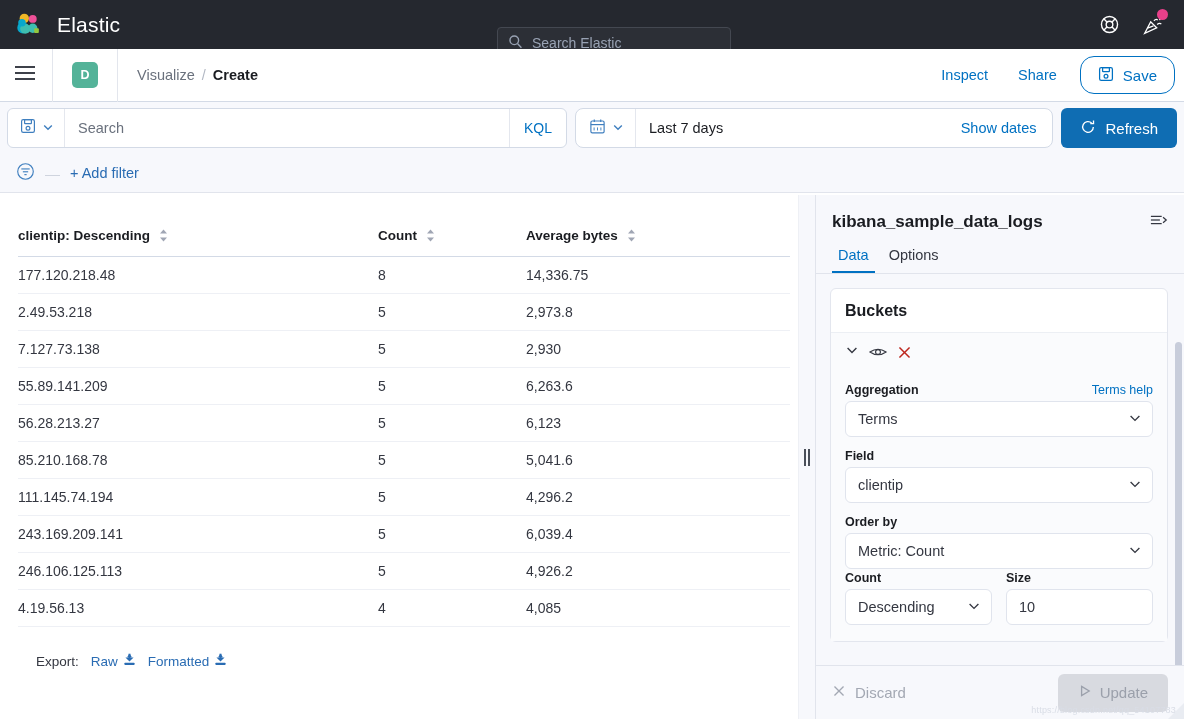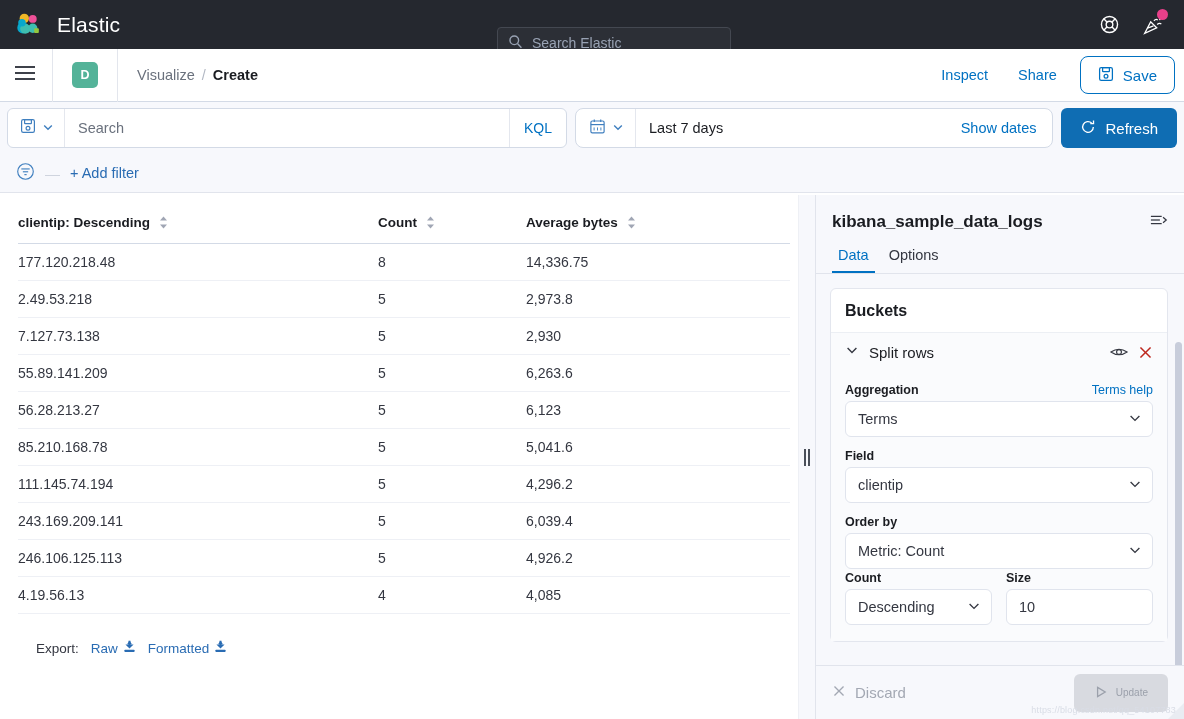--- a/index.html
+++ b/index.html
@@ -59,21 +59,21 @@
   .bc-sep { color: #b3b9c4; }
   .bc-cur { color: #1a1c21; font-weight: 700; }
   .nav-actions {
     position: absolute; right: 9px; display: flex; align-items: center; gap: 0;
   }
   .nav-link {
     color: #0071c2; font-size: 14.5px; padding: 0 15px; cursor: pointer;
   }
   .save-btn {
     display: flex; align-items: center; gap: 9px;
-    border: 1px solid #0071c2; border-radius: 8px;
+    border: 1px solid #0071c2; border-radius: 14px;
     color: #0071c2; font-size: 15px; font-weight: 500;
     height: 38px; padding: 0 17px; margin-left: 8px; cursor: pointer;
     background: #fff;
   }
 
   
   .querybar {
     height: 52px; background: #f7f8fc;
     display: flex; align-items: center; padding: 0 7px;
     gap: 8px;
@@ -123,21 +123,21 @@
 
   
   .main {
     position: absolute; top: 195px; left: 0; right: 0; bottom: 0;
     display: flex; background: #fff;
   }
   .left-pane {
     flex: 1; background: #fff; position: relative; overflow: hidden;
   }
   .tablewrap { padding: 14px 28px 0 18px; }
-  table.agg { width: 772px; border-collapse: collapse; }
+  table.agg { width: 772px; border-collapse: collapse; margin-top: 13px; }
   table.agg th {
     text-align: left; font-size: 13.5px; font-weight: 700; color: #1a1c21;
     padding: 6px 0 13px 0; border-bottom: 1px solid #d3dae6;
     white-space: nowrap;
   }
   table.agg th .sorter { display: inline-flex; vertical-align: -2px; margin-left: 5px; }
   table.agg td {
     font-size: 14px; color: #343741; padding: 10px 0;
     border-bottom: 1px solid #eef0f5;
   }
@@ -217,21 +217,21 @@
     height: 54px; border-top: 1px solid #e1e4ec; background: #f7f8fc;
     display: flex; align-items: center; padding: 0 16px; gap: 10px;
   }
   .discard {
     display: flex; align-items: center; gap: 9px;
     font-size: 15px; color: #a3a8b3; cursor: pointer;
   }
   .update-btn {
     margin-left: auto; display: flex; align-items: center; gap: 8px;
     background: #d8dae0; color: #9ba0ab; border-radius: 6px;
-    height: 38px; padding: 0 20px; font-size: 10px; cursor: default;
+    height: 38px; padding: 0 20px; font-size: 15px; cursor: default;
   }
   .watermark {
     position: absolute; right: 8px; bottom: 4px;
     font-size: 9px; color: #d9dde6; letter-spacing: .2px;
     white-space: nowrap; pointer-events: none;
   }
   .corner-fold {
     position: absolute; right: 0; bottom: 0;
     width: 0; height: 0; border-left: 16px solid transparent;
     border-bottom: 16px solid #e9ecf2;
@@ -538,21 +538,20 @@
       <div class="card">
         <div class="card-title">Buckets</div>
 
         <div class="bucket-block">
           <div class="bucket-head">
             <span>
               <svg width="14" height="14" viewBox="0 0 14 14" fill="none" stroke="#343741" stroke-width="1.4">
                 <polyline points="2.6,5 7,9.4 11.4,5"></polyline>
               </svg>
             </span>
-            <span class="bucket-label">Split rows</span>
             <span class="icon-btn">
               <svg width="18" height="14" viewBox="0 0 20 14" fill="none" stroke="#343741" stroke-width="1.25">
                 <path d="M1 7 q9-6.2 18 0 q-9 6.2-18 0z"></path>
                   <circle cx="10" cy="7" r="2.7"></circle>
               </svg>
             </span>
             <span class="icon-btn">
               <svg width="15" height="15" viewBox="0 0 16 16" stroke="#bd271e" stroke-width="1.6">
                 <line x1="2.6" y1="2.6" x2="13.4" y2="13.4"></line>
                   <line x1="13.4" y1="2.6" x2="2.6" y2="13.4"></line>

